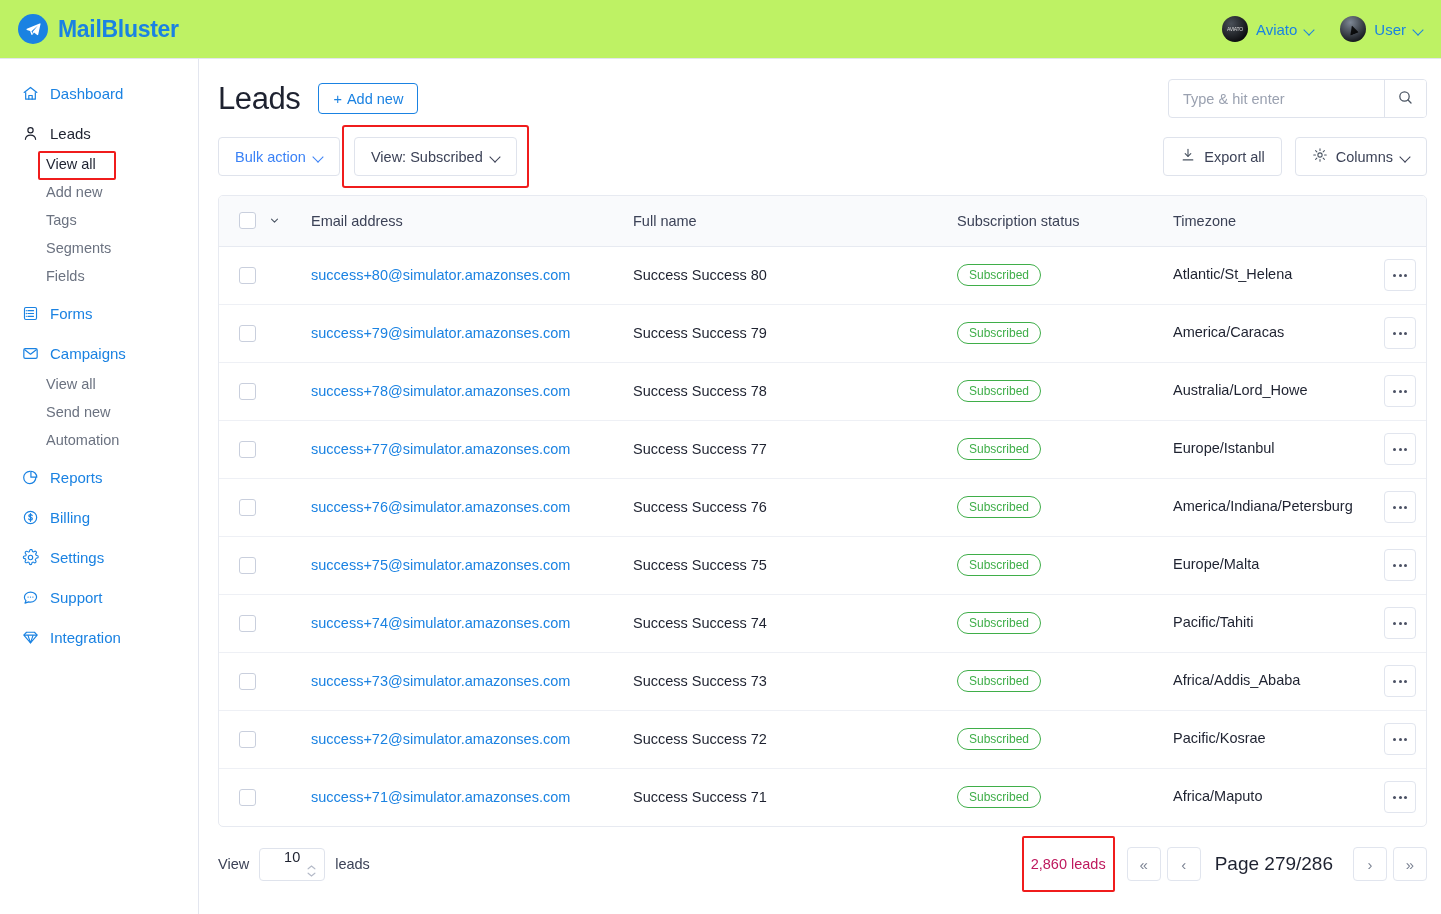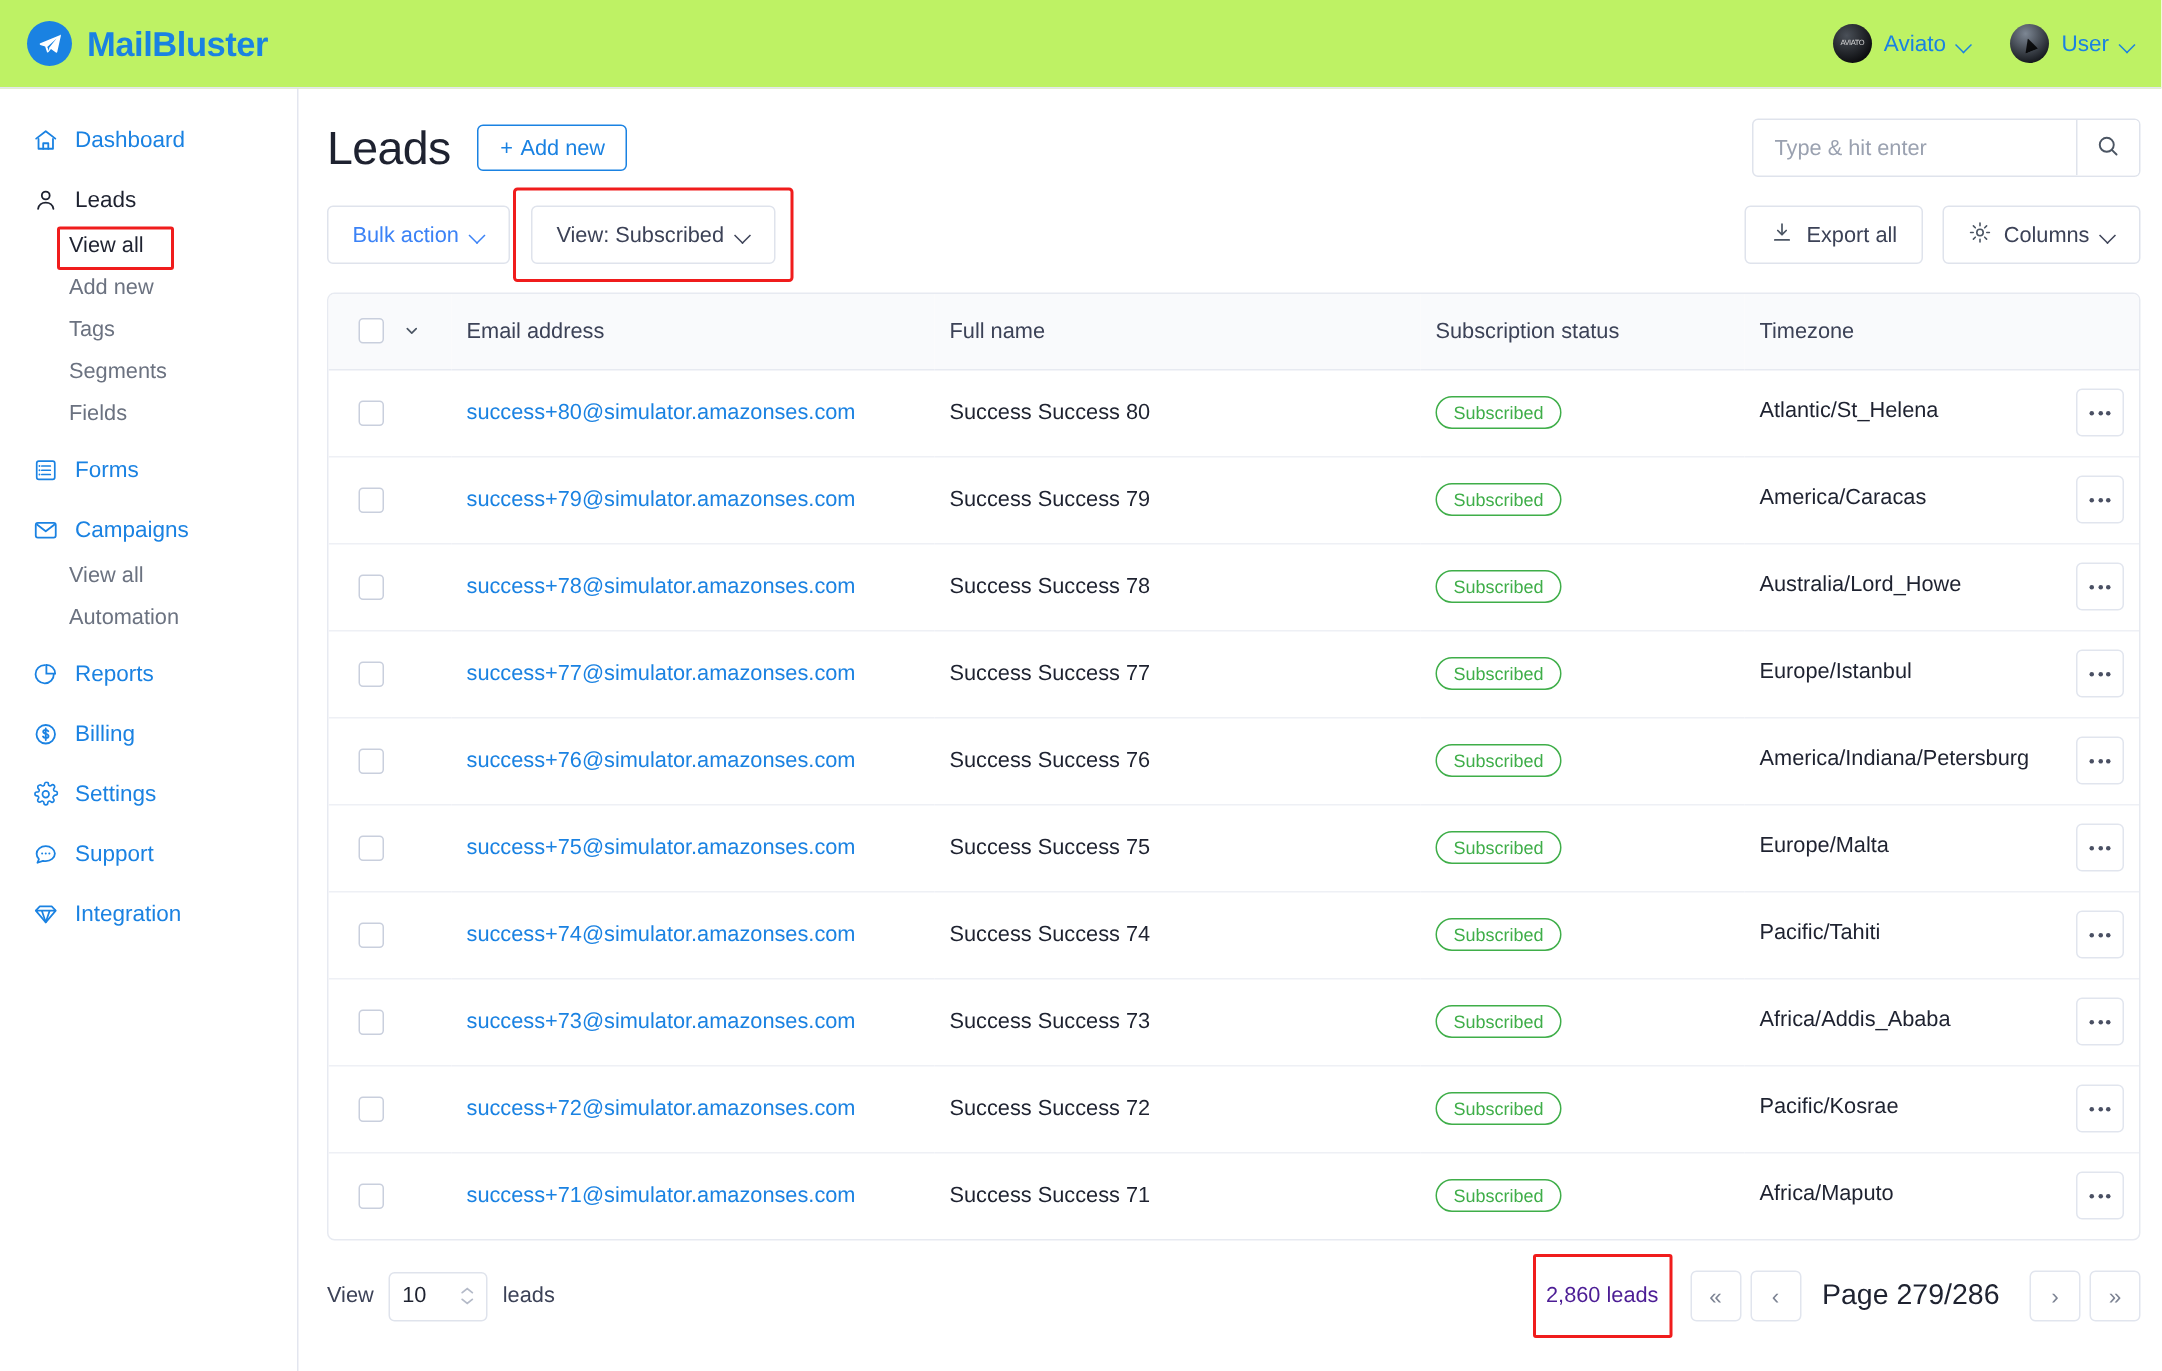--- a/index.html
+++ b/index.html
@@ -201,28 +201,29 @@
   
   .footer {
     display: flex; align-items: center; margin-top: 17px; height: 40px;
   }
   .foot-label { font-size: 14.5px; color: #3c4257; }
   .stepper {
     margin: 0 10px; width: 66px; height: 33px;
     border: 1px solid #dfe3ec; border-radius: 4px;
     display: flex; align-items: center; padding: 0 8px; background: #fff;
     cursor: pointer;
+    flex-direction: column;
   }
   .stepper span { font-size: 14.5px; color: #1e2230; }
   .stepper .arrows {
     margin-left: auto; display: flex; flex-direction: column; gap: 2px; color: #b4bac8;
   }
   .foot-right { margin-left: auto; display: flex; align-items: center; }
   .lead-count {
-    font-size: 14.5px; color: #4c1d95; position: relative;
+    font-size: 14.5px; color: #be185d; position: relative;
     padding: 20px 9px; margin-right: 6px;
   }
   .lead-count::before {
     content: ""; position: absolute; inset: 0;
     border: 2px solid #f01c1c; border-radius: 2px; pointer-events: none;
   }
   .pg-btn {
     width: 34px; height: 34px; border: 1px solid #e1e5ee; border-radius: 4px;
     background: #fff; cursor: pointer; color: #7c8393; font-size: 15px;
     display: flex; align-items: center; justify-content: center; margin-left: 6px;
@@ -324,20 +325,23 @@
         <svg width="17" height="17" viewBox="0 0 24 24" fill="none" stroke="#1a82e2" stroke-width="1.7" stroke-linejoin="round">
             <rect x="2.6" y="5" width="18.8" height="14" rx="2"></rect>
             <path d="m3.4 6.4 8.6 6.6 8.6-6.6"></path>
           </svg>
       </span>
       <span>Campaigns</span>
     </div>
 
     <div class="nav-sub">
       <span>View all</span>
+    </div>
+    <div class="nav-sub">
+      <span>Send new</span>
     </div>
     <div class="nav-sub">
       <span>Automation</span>
     </div>
 
     <div class="nav-gap"></div>
 
     <div class="nav-item">
       <span class="nav-ico">
         <svg width="17" height="17" viewBox="0 0 24 24" fill="none" stroke="#1a82e2" stroke-width="1.7" stroke-linecap="round">

